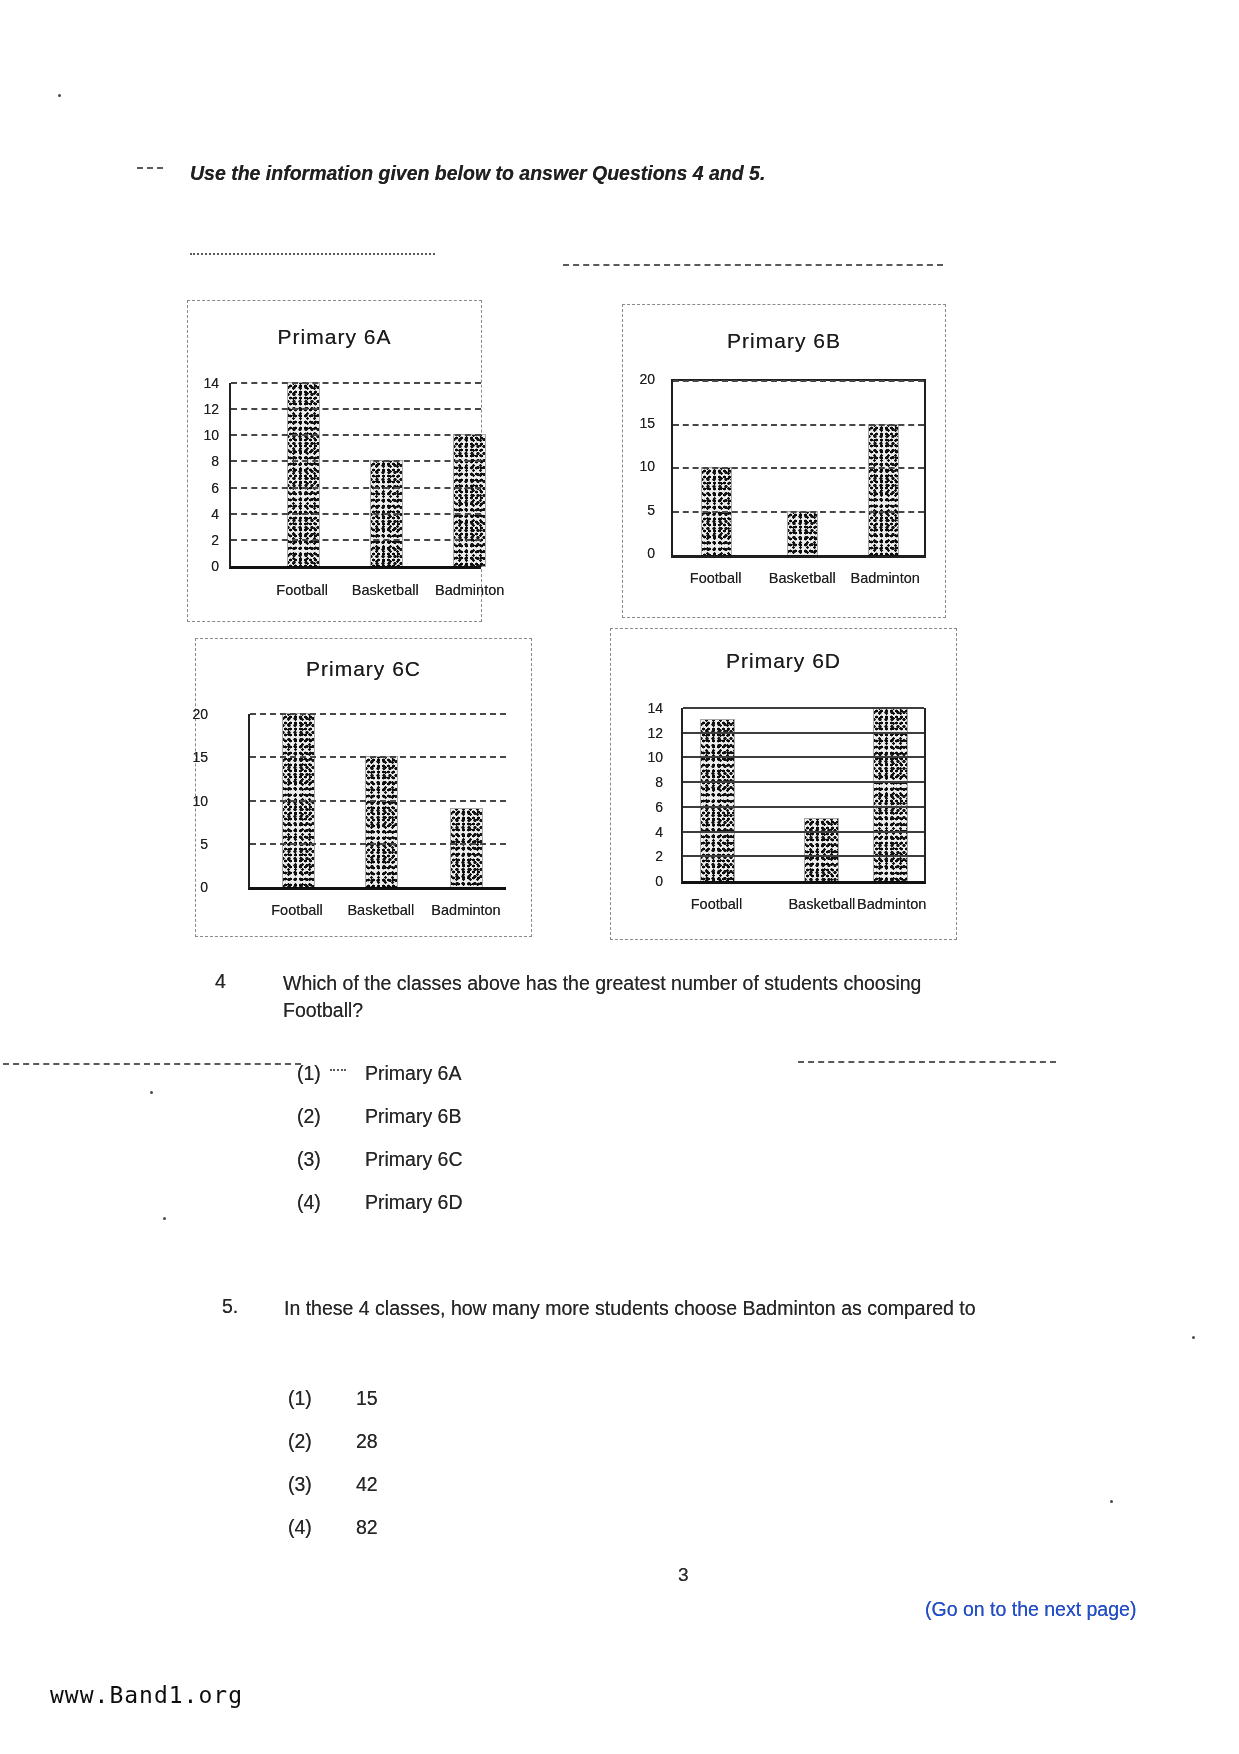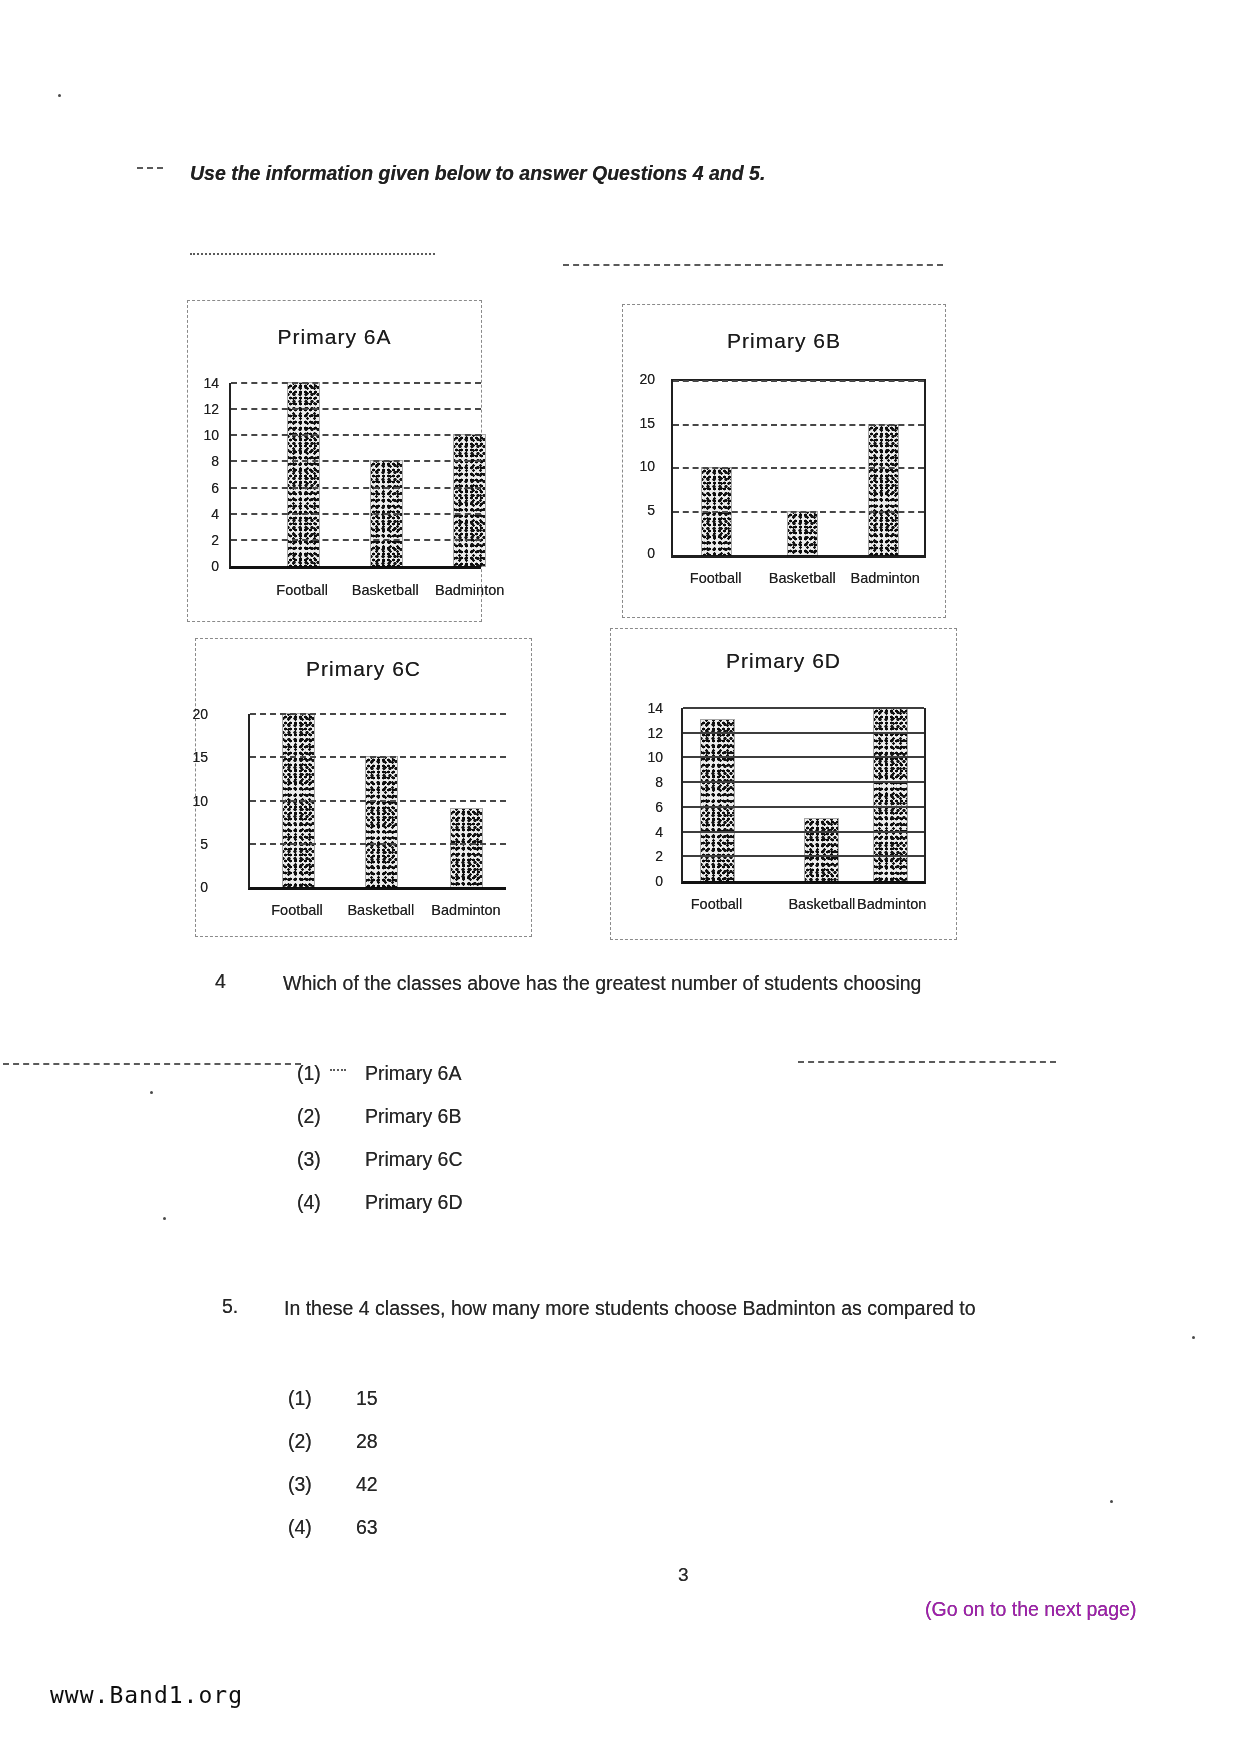--- a/index.html
+++ b/index.html
@@ -78,21 +78,21 @@
   .opt .paren{display:inline-block;width:68px;}
   #q4{left:215px;top:970px;width:880px;}
   #q4 .q-text{left:68px;}
   #q4 .q-options{left:82px;top:92px;}
   #q5{left:222px;top:1295px;width:880px;}
   #q5 .q-text{left:62px;}
   #q5 .q-options{left:66px;top:92px;}
 
   
   .page-number{position:absolute;left:678px;top:1564px;font-size:19px;color:#2a2a2a;}
-  .footer-note{position:absolute;left:925px;top:1598px;font-size:19.5px;color:#a21caf;}
+  .footer-note{position:absolute;left:925px;top:1598px;font-size:19.5px;color:#1d4ed8;}
   .watermark{position:absolute;left:50px;top:1682px;font-family:"DejaVu Sans Mono",monospace;font-size:23px;letter-spacing:1px;color:#0d0d0d;}
 
   
   .art{position:absolute;height:0;border-top:2px dashed #5a5a5a;}
   .dot{position:absolute;width:3px;height:3px;border-radius:50%;background:#4a4a4a;}
   #art1{left:137px;top:167px;width:26px;}
   #art2{left:190px;top:253px;width:245px;border-top-style:dotted;}
   #art3{left:563px;top:264px;width:380px;}
   #art4{left:3px;top:1063px;width:298px;}
   #art5{left:798px;top:1061px;width:258px;}
@@ -219,39 +219,40 @@
       <span class="xlab" style="left: 35.525px;">Football</span>
       <span class="xlab" style="left: 140.875px;">Basketball</span>
       <span class="xlab" style="left: 210.7px;">Badminton</span>
     </div>
 </div>
 
 <div class="question txt" id="q4">
   <span class="q-num">4</span>
   <div class="q-text">
     <div>Which of the classes above has the greatest number of students choosing</div>
+    <div>Football?</div>
   </div>
   <div class="q-options">
     <div class="opt"><span class="paren">(1)</span><span class="optval">Primary 6A</span></div>
     <div class="opt"><span class="paren">(2)</span><span class="optval">Primary 6B</span></div>
     <div class="opt"><span class="paren">(3)</span><span class="optval">Primary 6C</span></div>
     <div class="opt"><span class="paren">(4)</span><span class="optval">Primary 6D</span></div>
   </div>
 </div>
 
 <div class="question txt" id="q5">
   <span class="q-num">5.</span>
   <div class="q-text">
     <div>In these 4 classes, how many more students choose Badminton as compared to</div>
   </div>
   <div class="q-options">
     <div class="opt"><span class="paren">(1)</span><span class="optval">15</span></div>
     <div class="opt"><span class="paren">(2)</span><span class="optval">28</span></div>
     <div class="opt"><span class="paren">(3)</span><span class="optval">42</span></div>
-    <div class="opt"><span class="paren">(4)</span><span class="optval">63</span></div>
+    <div class="opt"><span class="paren">(4)</span><span class="optval">82</span></div>
   </div>
 </div>
 
 <div class="page-number txt">3</div>
 <div class="footer-note txt">(Go on to the next page)</div>
 <div class="watermark">www.Band1.org</div>
 
 <div class="art" id="art1"></div>
 <div class="art" id="art2"></div>
 <div class="art" id="art3"></div>

